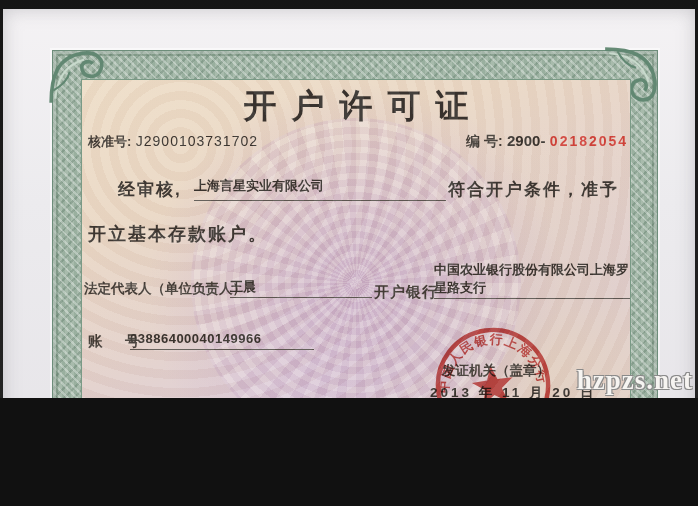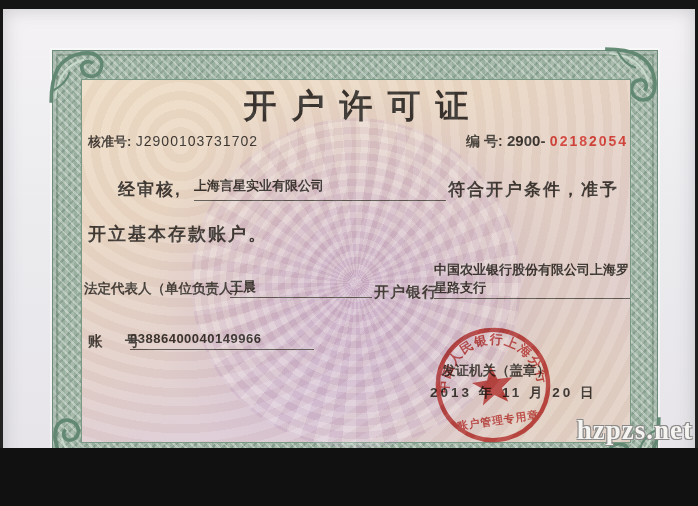--- a/index.html
+++ b/index.html
@@ -1,17 +1,17 @@
 <!DOCTYPE html>
 <html><head>
 <meta charset="utf-8">
 <style>
   html,body{margin:0;padding:0;background:#111;}
   .scan{
-    position:relative;width:698px;height:448px;overflow:hidden;
+    position:relative;width:698px;height:398px;overflow:hidden;
     background:linear-gradient(180deg,#151515 0,#232323 100%);
     font-family:"Liberation Sans","DejaVu Sans",sans-serif;
   }
   .paper{
     position:absolute;left:3px;top:9px;width:692px;height:483px;
     background:linear-gradient(180deg,#f4f2f4 0%,#ecebee 40%,#e6e4e8 100%);
     box-shadow:inset 0 0 18px rgba(120,120,130,.35);
   }
   
   .frame{

